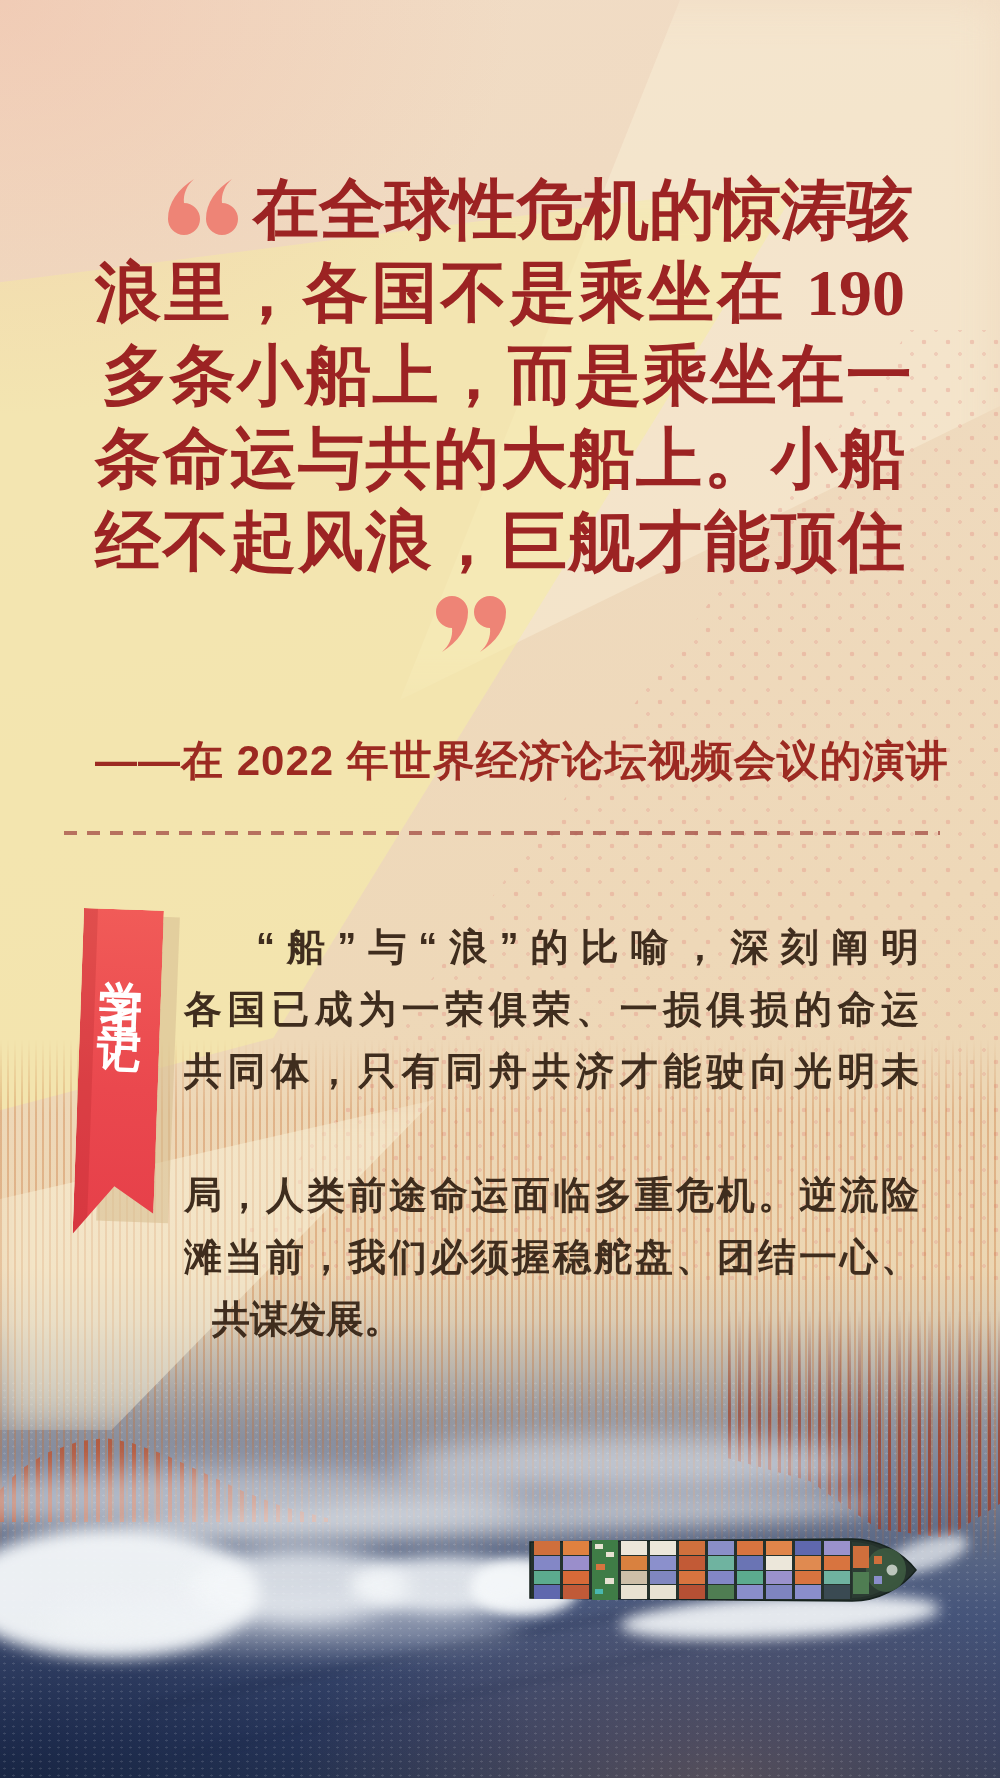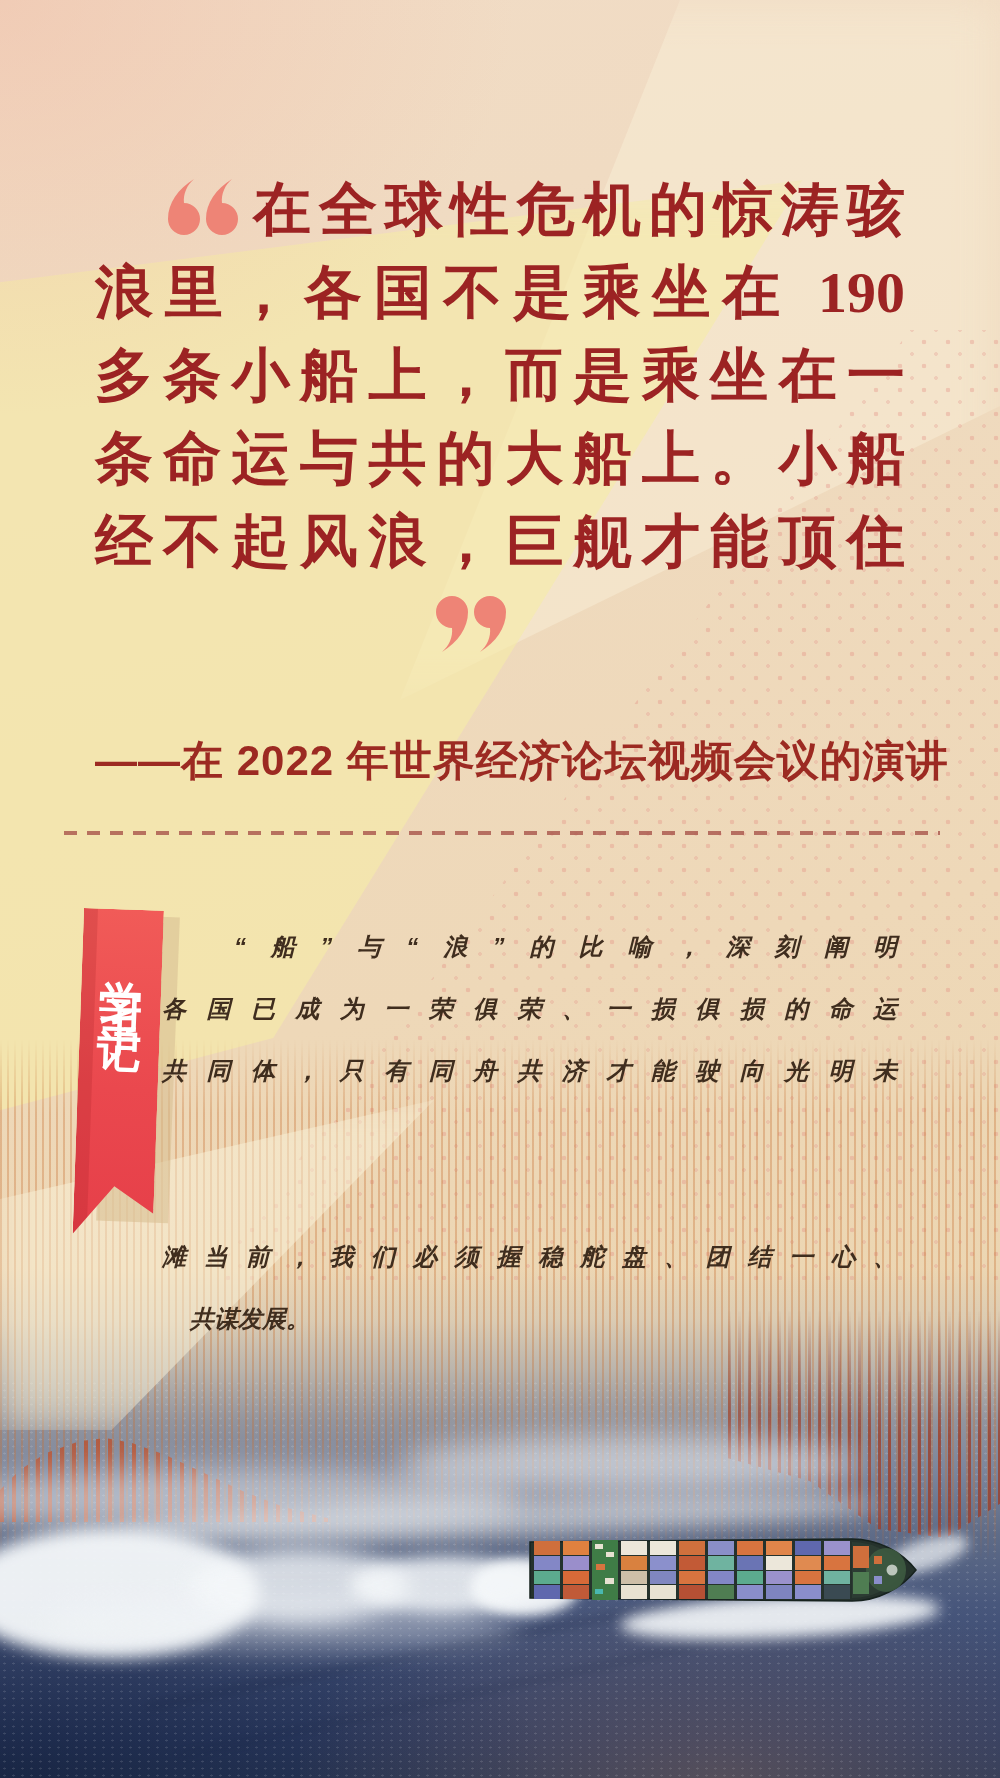--- a/index.html
+++ b/index.html
@@ -71,24 +71,24 @@
     clip-path:polygon(0 100%,0 62%,6% 38%,14% 18%,24% 4%,32% 0,40% 6%,50% 20%,62% 42%,74% 64%,86% 82%,100% 96%,100% 100%);}
   .curtain-bars{left:728px;top:1310px;width:272px;height:228px;z-index:3;opacity:.8;
     background:repeating-linear-gradient(90deg,#9c3f2c 0 3px,transparent 3px 10px);
     clip-path:polygon(0 0,100% 0,100% 85%,80% 100%,55% 96%,30% 75%,0 65%);
     -webkit-mask-image:linear-gradient(180deg,transparent 0,#000 55%);
     mask-image:linear-gradient(180deg,transparent 0,#000 55%);}
 
   
   .quote-line{left:95px;width:810px;height:83px;line-height:83px;z-index:8;
     font-family:"Liberation Serif","DejaVu Serif",serif;font-weight:700;
-    font-size:58px;color:#9c2323;text-align:justify;text-align-last:justify;white-space:nowrap;}
+    font-size:66px;color:#9c2323;text-align:justify;text-align-last:justify;white-space:nowrap;}
   .ql1{top:168px;padding-left:158px;}
   .ql2{top:251px;}
-  .ql3{top:334px;}
+  .ql3{top:334px;margin-left:7px;}
   .ql4{top:417px;}
   .ql5{top:500px;}
   .ql6{top:583px;text-align-last:left;letter-spacing:6px;}
   .qmark{z-index:8;}
   .qmark svg{position:static;display:block;}
   .qmark-open{left:166px;top:179px;}
   .qmark-close{left:430px;top:588px;transform:rotate(180deg);}
   .attribution{left:95px;top:733px;width:810px;z-index:8;
     font-size:42px;font-weight:700;color:#9c2a22;letter-spacing:1px;white-space:nowrap;}
   .dash-sep{left:64px;top:831px;width:876px;height:4px;z-index:8;opacity:.8;
@@ -102,22 +102,22 @@
     clip-path:polygon(0 0,100% 0,100% 93%,50% 85%,0 100%);
     transform:rotate(2deg);transform-origin:0 0;
     box-shadow:3px 4px 8px rgba(120,60,40,.3);}
   .ribbon-edge{left:0;top:0;width:14px;height:100%;background:rgba(150,20,30,.18);}
   .ribbon-label{left:0;top:0;width:100%;height:86%;display:flex;align-items:flex-start;justify-content:center;}
   .ribbon-label span{position:static;writing-mode:vertical-rl;color:#fff;
     font-family:"Liberation Serif","DejaVu Serif",serif;font-weight:700;
     font-size:44px;letter-spacing:16px;padding-top:36px;}
 
   
-  .body-line{left:162px;width:735px;height:62px;line-height:62px;z-index:8;
-    font-size:24px;font-weight:600;color:#3f2d1e;text-align:justify;text-align-last:justify;white-space:nowrap;font-style:italic;}
+  .body-line{left:184px;width:735px;height:62px;line-height:62px;z-index:8;
+    font-size:38px;font-weight:600;color:#3f2d1e;text-align:justify;text-align-last:justify;white-space:nowrap;}
   .bl1{top:916px;padding-left:72px;}
   .bl2{top:978px;}
   .bl3{top:1040px;}
   .bl4{top:1102px;}
   .bl5{top:1164px;}
   .bl6{top:1226px;}
   .bl7{top:1288px;text-align-last:left;margin-left:28px;}
 
   
   .ship{left:520px;top:1534px;width:412px;height:72px;z-index:6;}
@@ -238,16 +238,17 @@
   <div class="ribbon">
     <div class="ribbon-edge"></div>
     <div class="ribbon-label">
       <span>学习手记</span>
     </div>
   </div>
 
   <div class="body-line bl1">“船”与“浪”的比喻，深刻阐明</div>
   <div class="body-line bl2">各国已成为一荣俱荣、一损俱损的命运</div>
   <div class="body-line bl3">共同体，只有同舟共济才能驶向光明未</div>
+  <div class="body-line bl5">局，人类前途命运面临多重危机。逆流险</div>
   <div class="body-line bl6">滩当前，我们必须握稳舵盘、团结一心、</div>
   <div class="body-line bl7">共谋发展。</div>
 
 </div>
 
 </body></html>

